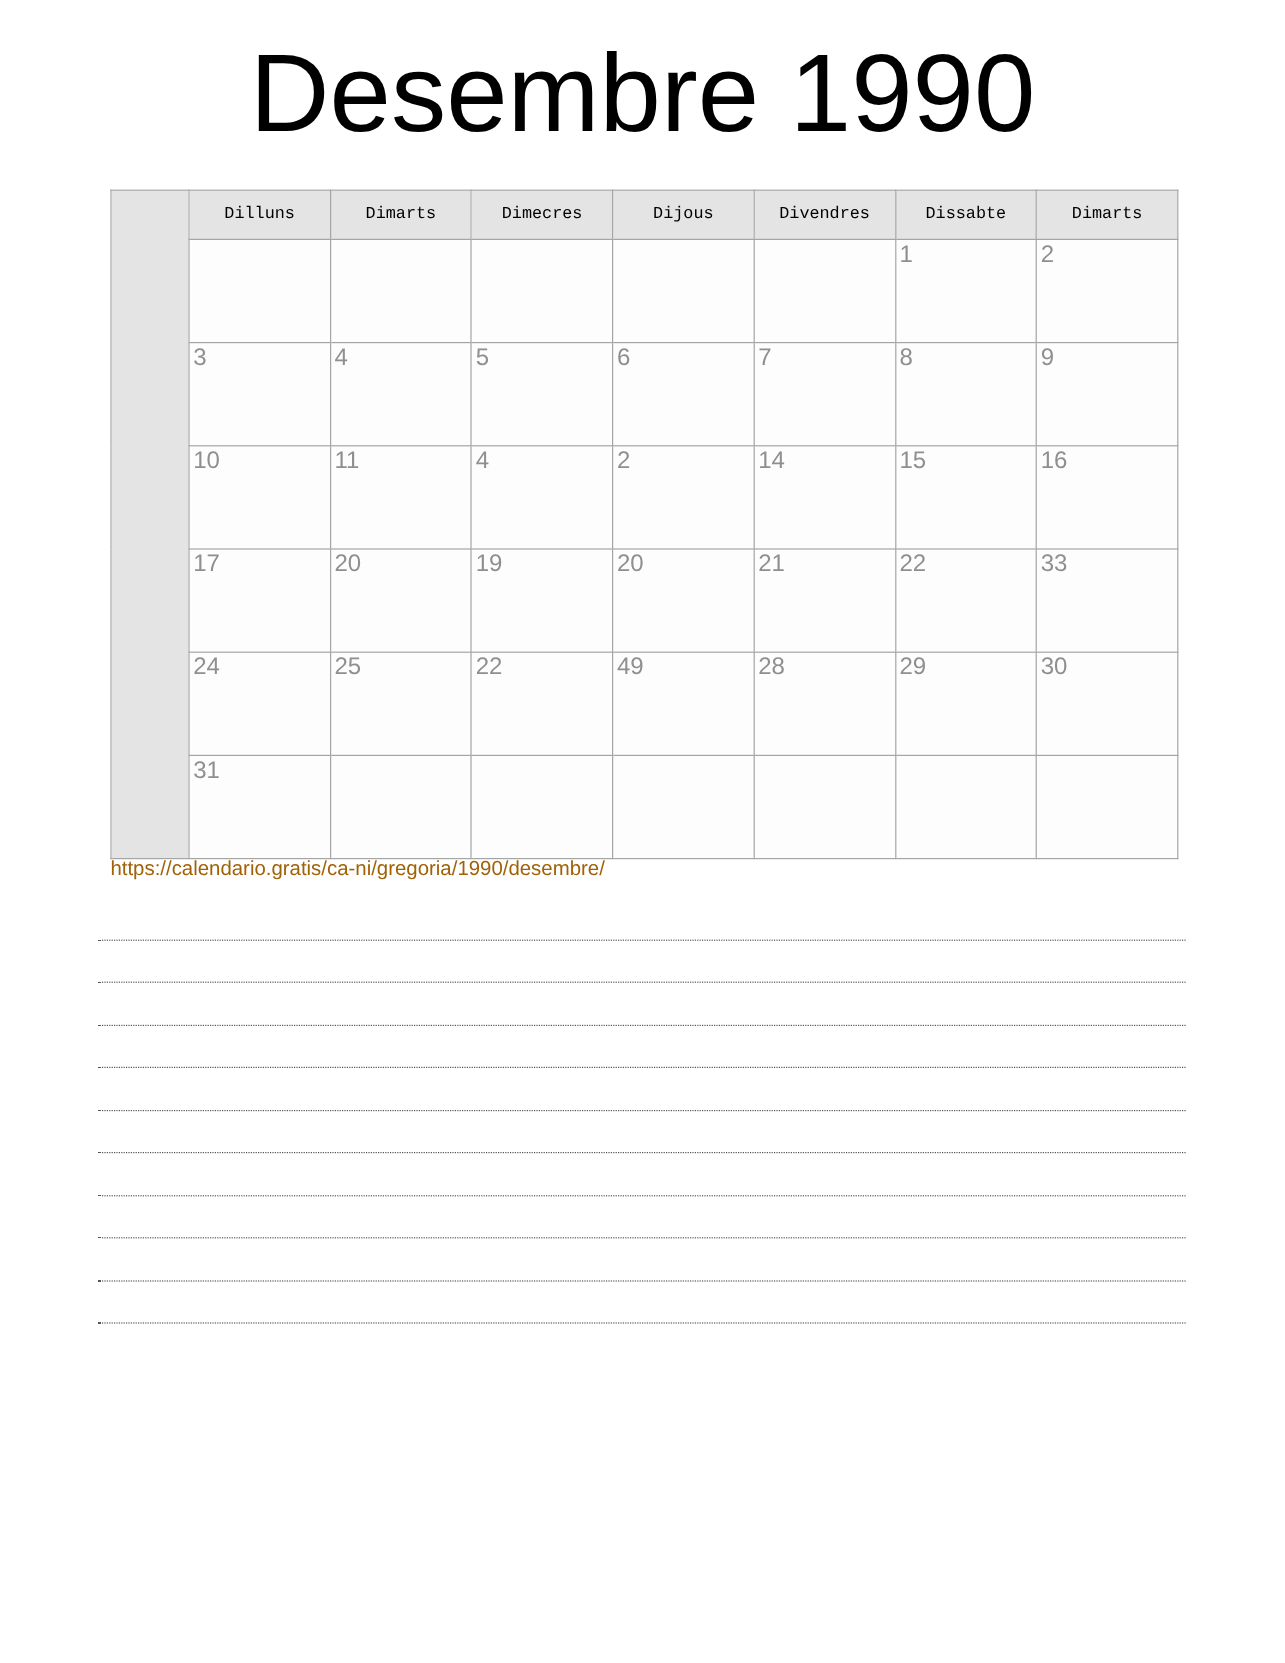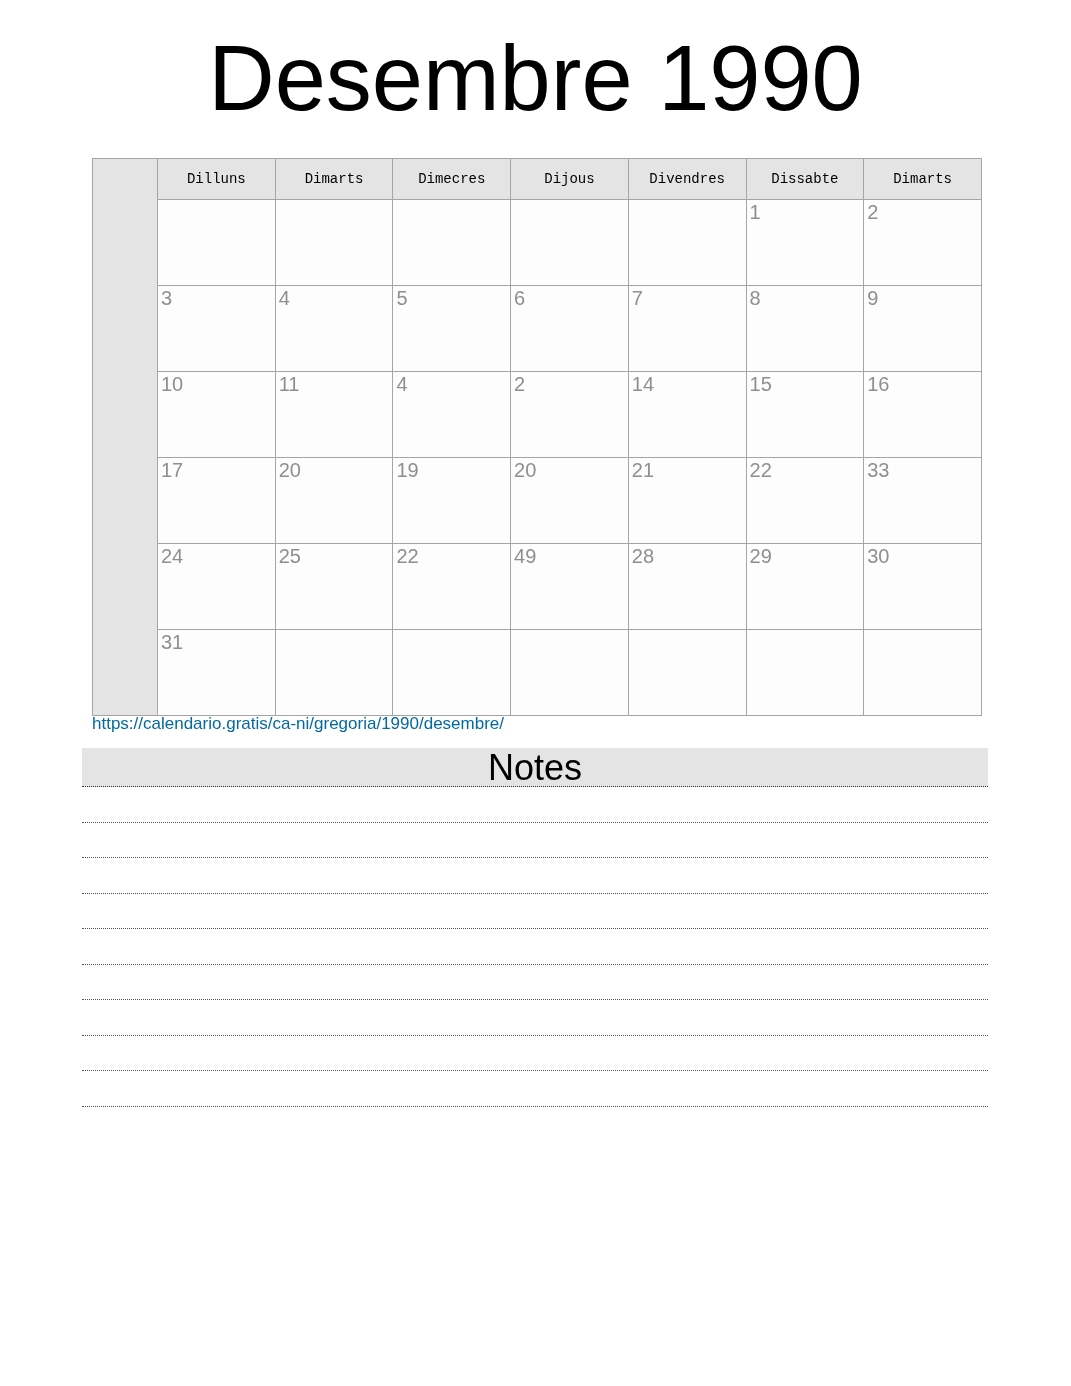--- a/index.html
+++ b/index.html
@@ -63,21 +63,21 @@
   }
   .calendar td.gutter {
     background: var(--gutter-bg, #e4e4e4);
     padding: 0;
   }
   .source-url {
     position: absolute;
     left: 92px;
     top: 714px;
     font-size: 17px;
-    color: #0369a1;
+    color: #a16207;
     white-space: nowrap;
   }
   .notes {
     position: absolute;
     left: 82px;
     top: 748px;
     width: 906px;
   }
   .notes-header {
     height: 38px;
@@ -175,21 +175,20 @@
           <td></td>
           <td></td>
           <td></td>
         </tr>
       </tbody>
   </table>
 
   <div class="source-url">https://calendario.gratis/ca-ni/gregoria/1990/desembre/</div>
 
   <div class="notes">
-    <div class="notes-header">Notes</div>
     <div class="note-lines">
         <div class="note-line"></div>
         <div class="note-line"></div>
         <div class="note-line"></div>
         <div class="note-line"></div>
         <div class="note-line"></div>
         <div class="note-line"></div>
         <div class="note-line"></div>
         <div class="note-line"></div>
         <div class="note-line"></div>

